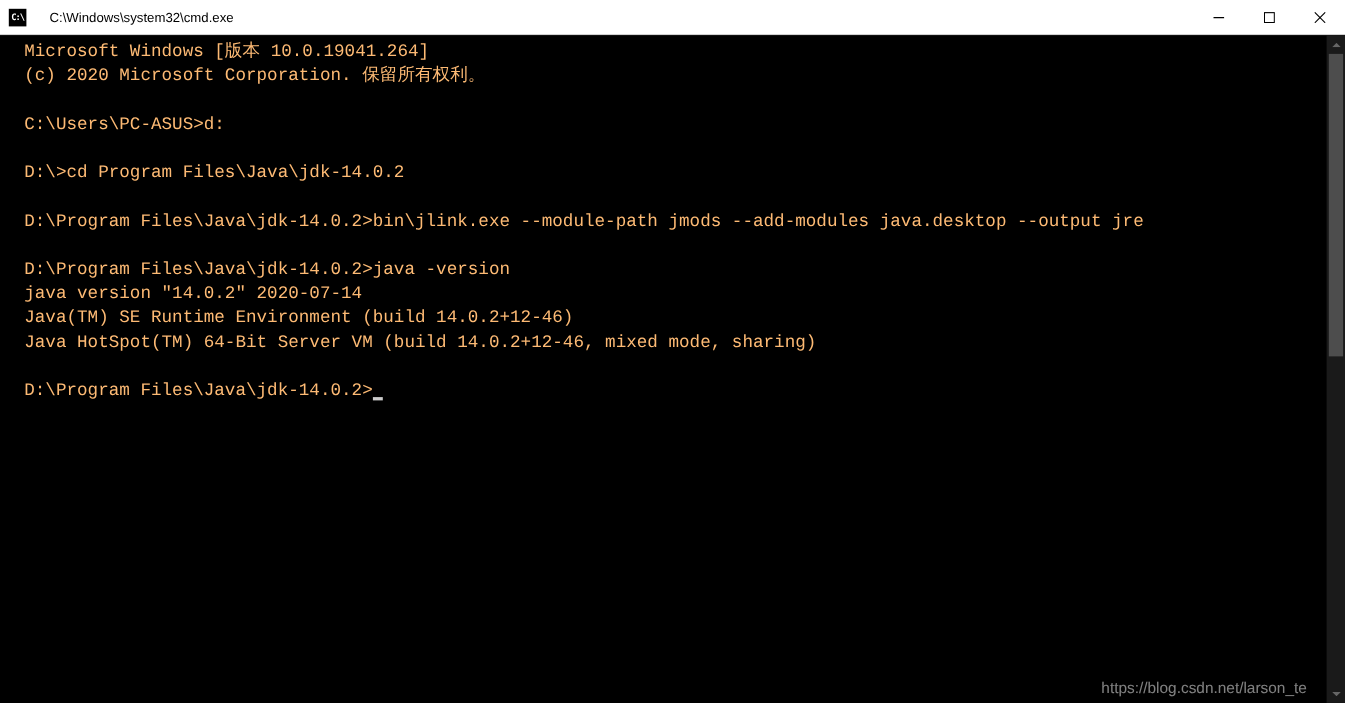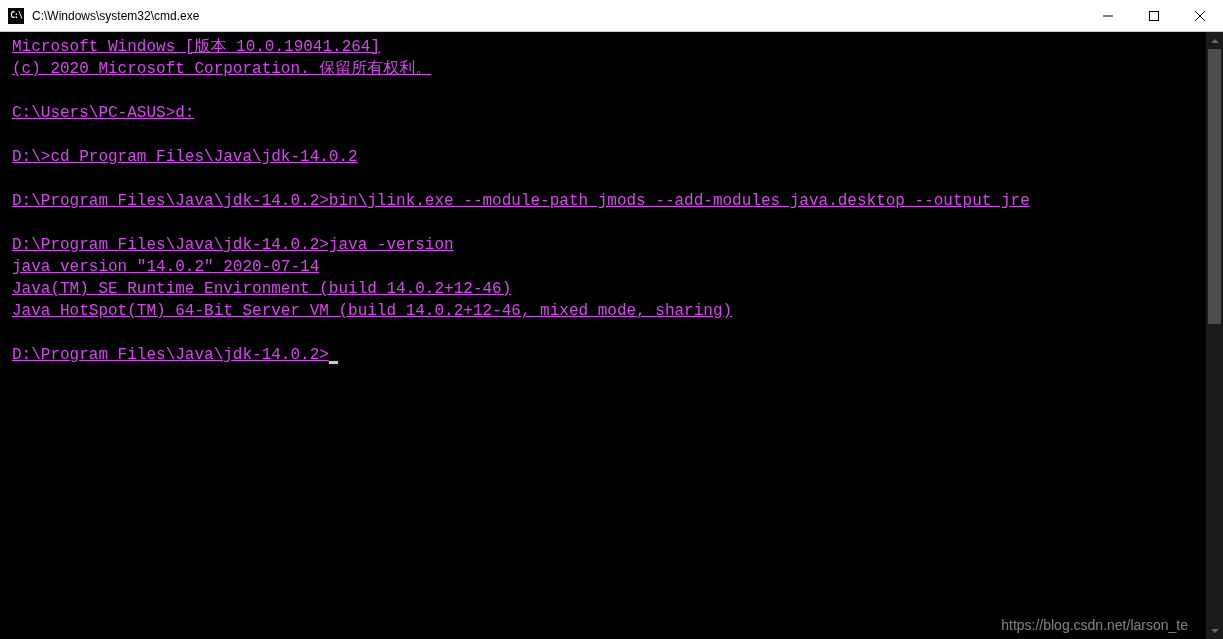--- a/index.html
+++ b/index.html
@@ -34,20 +34,21 @@
       font-size: 8px;
       color: #fff;
       font-family: monospace;
       font-weight: bold;
       letter-spacing: -1px;
     }
     .titlebar-title {
       flex: 1;
       font-size: 12px;
       color: #000;
+      margin-left: 13px;
     }
     .window-controls {
       display: flex;
       height: 100%;
     }
     .window-control {
       width: 46px;
       height: 100%;
       display: flex;
       align-items: center;
@@ -59,28 +60,27 @@
       height: 10px;
     }
     .terminal-area {
       position: relative;
       height: calc(100% - 32px);
       background: #000;
       display: flex;
     }
     .terminal-content {
       flex: 1;
-      padding: 4px 12px;
+      padding: 4px 22px;
       font-family: "NSimSun", "SimSun", "Consolas", "Courier New", monospace;
       font-size: 16px;
       line-height: 22px;
-      color: #d946ef;
+      color: #fdba74;
       white-space: pre;
       overflow: hidden;
-      text-decoration: underline;
     }
     .scrollbar {
       width: 17px;
       background: #1a1a1a;
       position: relative;
       display: flex;
       flex-direction: column;
     }
     .scrollbar-arrow {
       height: 17px;

